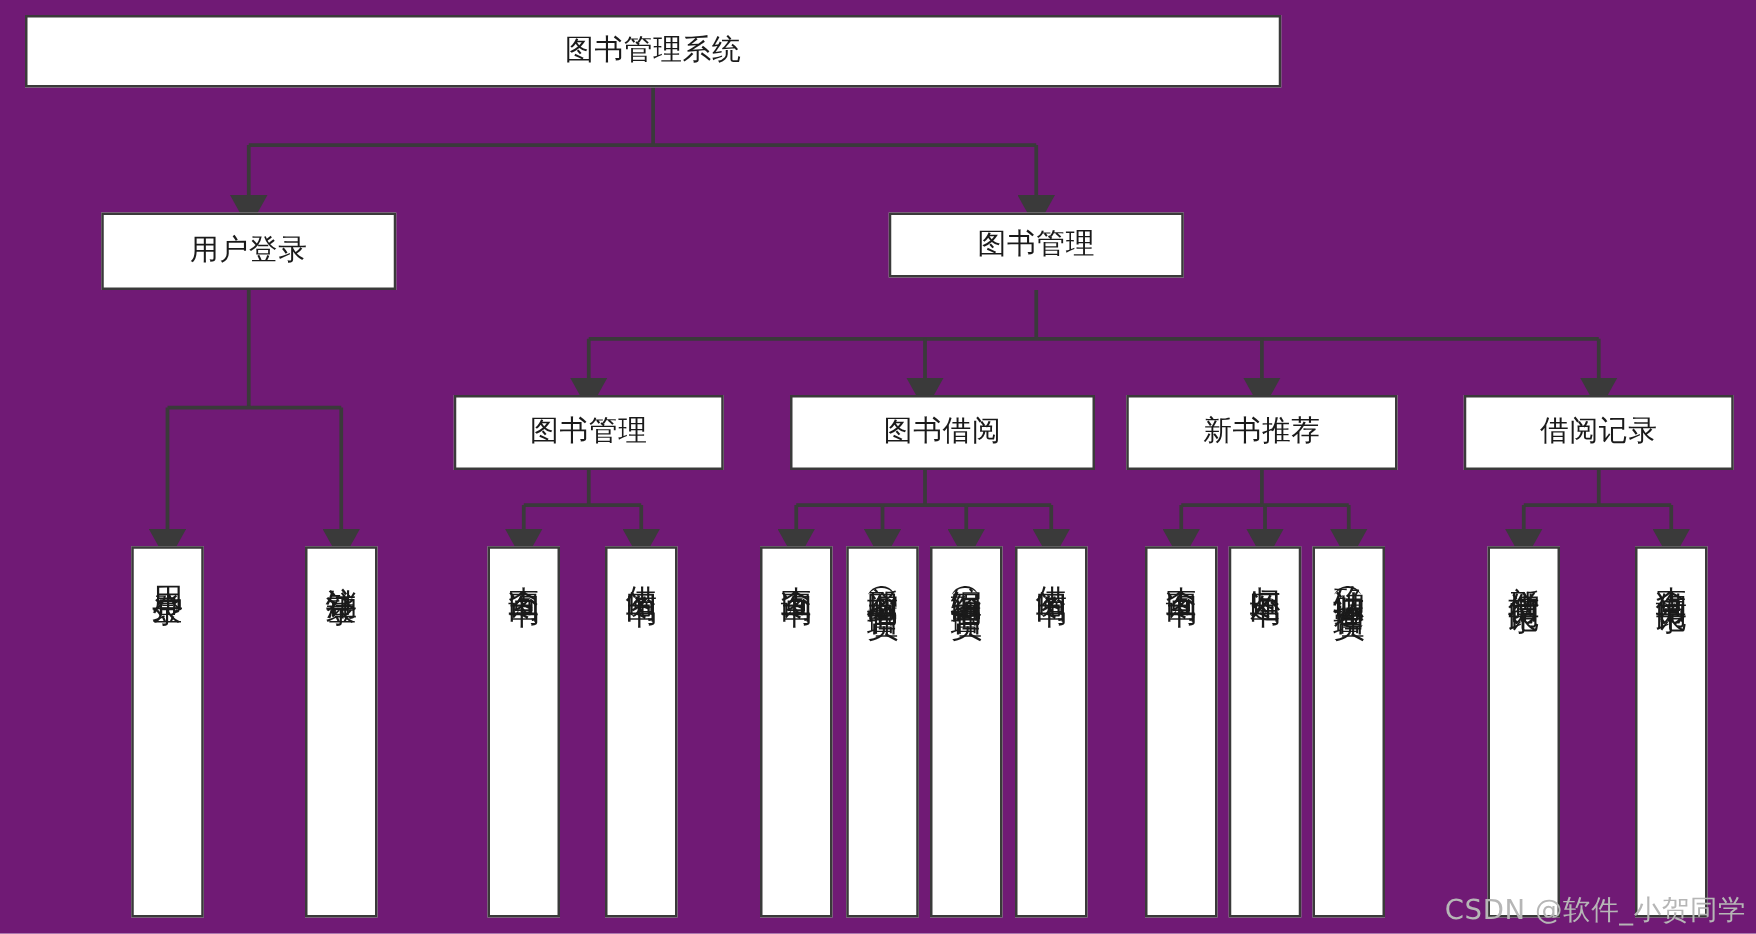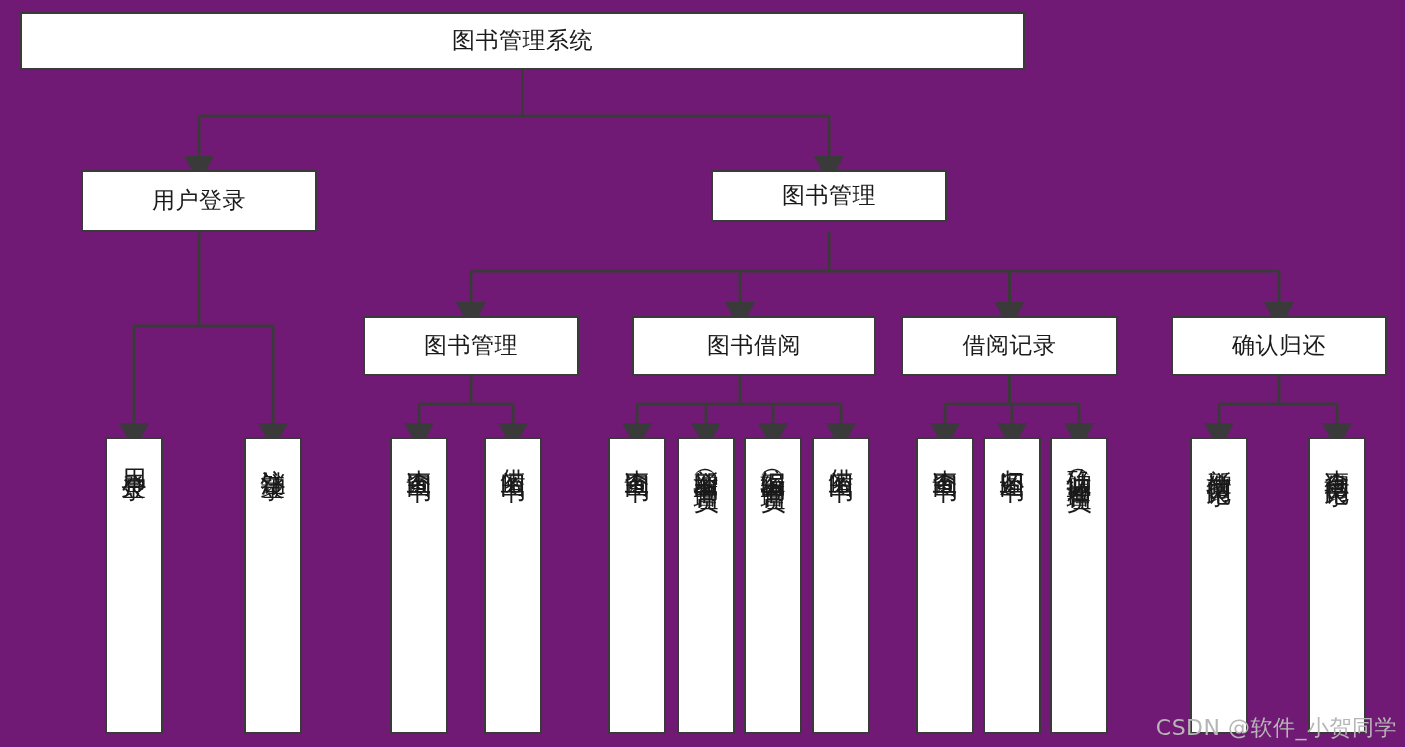--- a/index.html
+++ b/index.html
@@ -126,24 +126,24 @@
       <div class="node horiz" style="left: 711px; top: 170px; width: 236px; height: 52px;">
         <span class="label">图书管理</span>
       </div>
       <div class="node horiz" style="left: 363px; top: 316px; width: 216px; height: 60px;">
         <span class="label">图书管理</span>
       </div>
       <div class="node horiz" style="left: 632px; top: 316px; width: 244px; height: 60px;">
         <span class="label">图书借阅</span>
       </div>
       <div class="node horiz" style="left: 901px; top: 316px; width: 217px; height: 60px;">
-        <span class="label">借阅记录</span>
+        <span class="label">新书推荐</span>
       </div>
       <div class="node horiz" style="left: 1171px; top: 316px; width: 216px; height: 60px;">
-        <span class="label">确认归还</span>
+        <span class="label">借阅记录</span>
       </div>
       <div class="node vert" style="left: 105px; top: 437px; width: 58px; height: 297px;">
         <span class="label">用户登录</span>
       </div>
       <div class="node vert" style="left: 244px; top: 437px; width: 58px; height: 297px;">
         <span class="label">注销登录</span>
       </div>
       <div class="node vert" style="left: 390px; top: 437px; width: 58px; height: 297px;">
         <span class="label">查询图书</span>
       </div>

